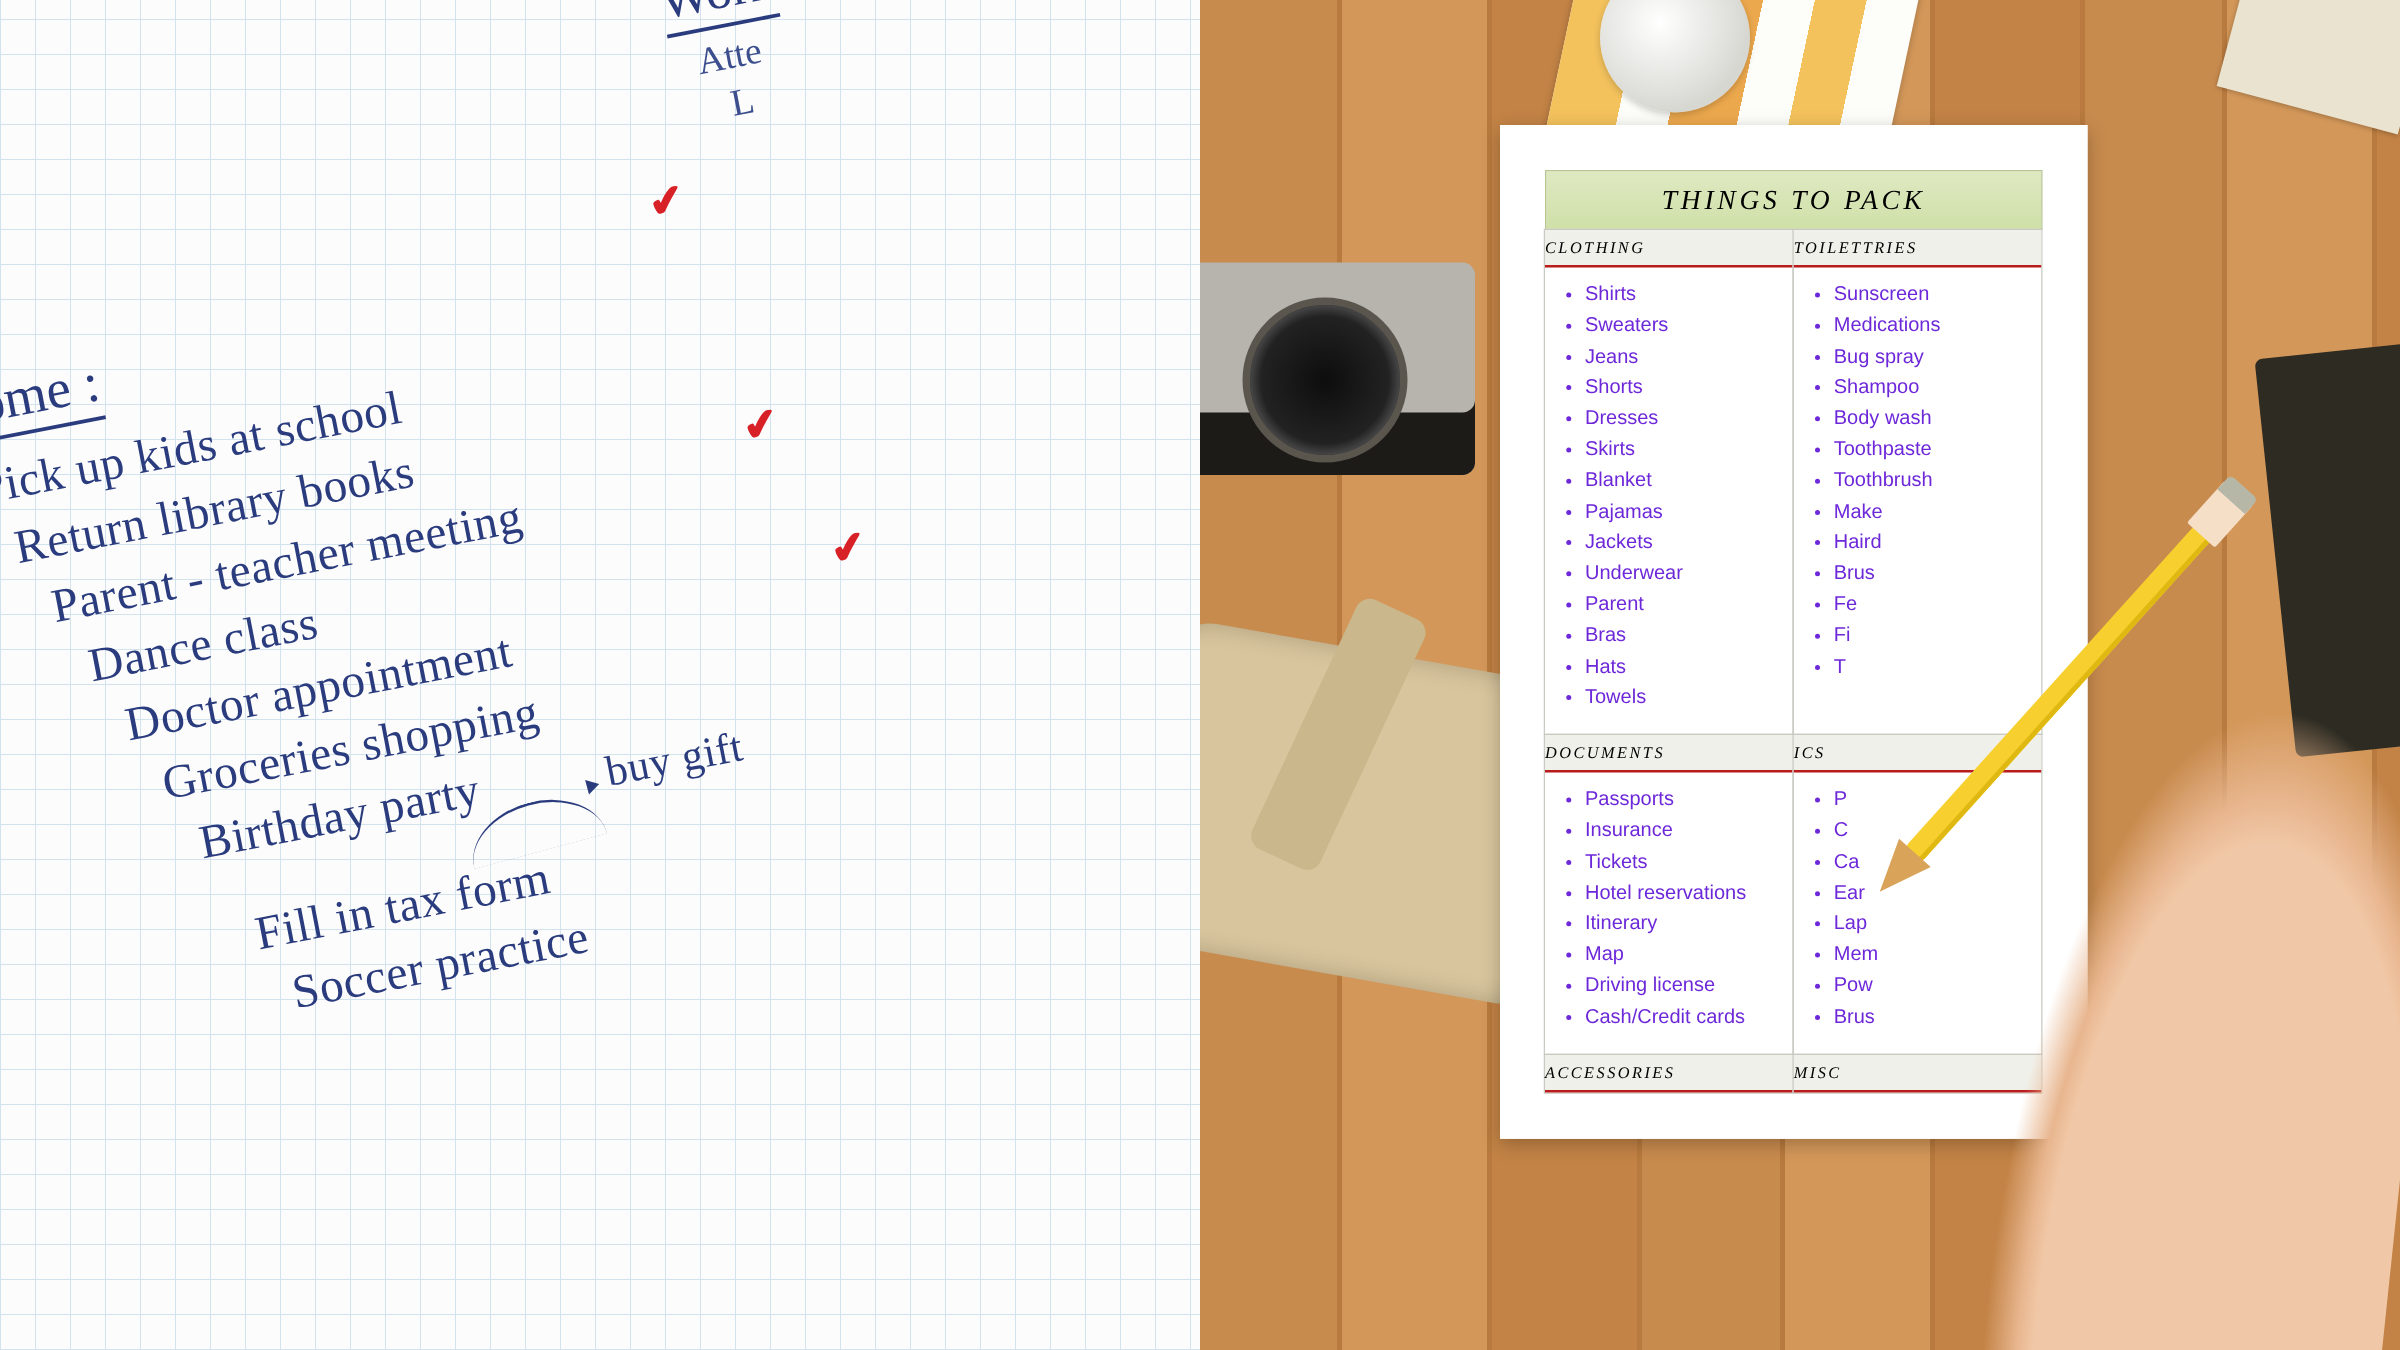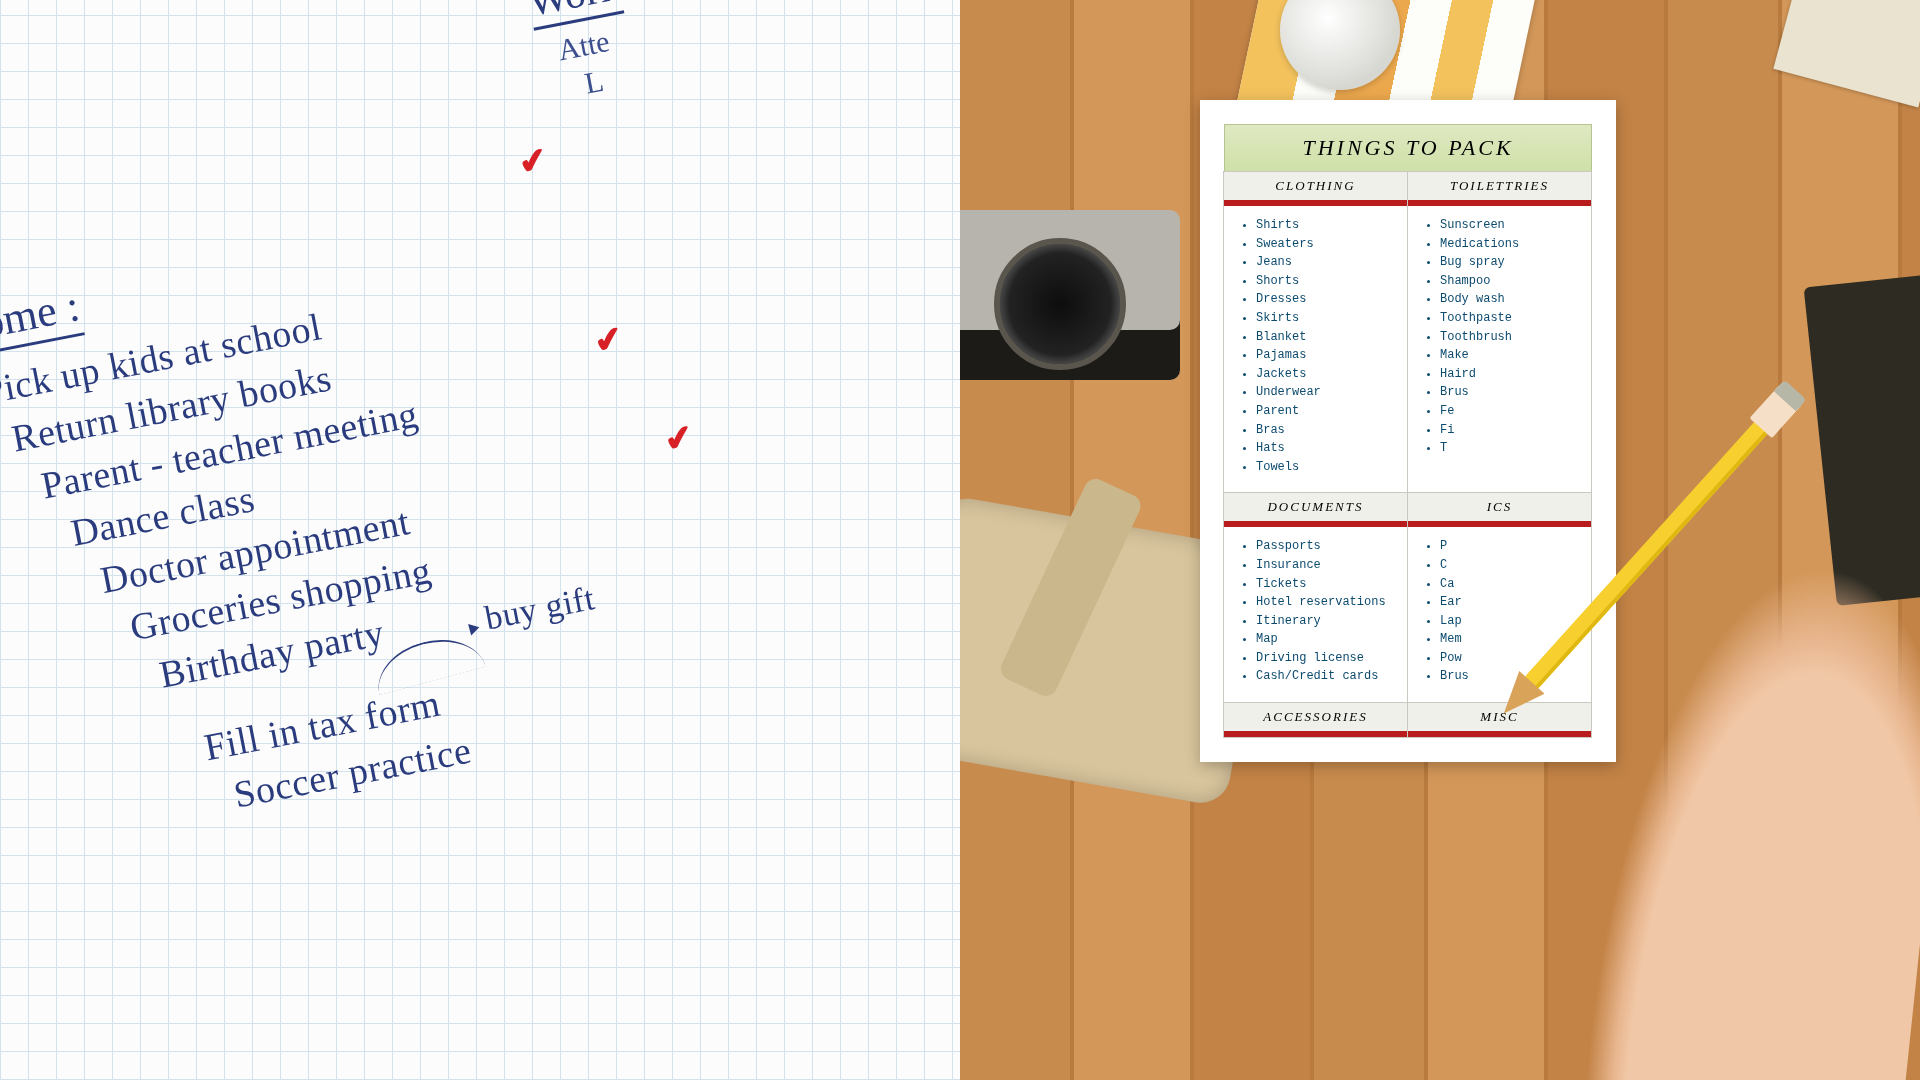--- a/index.html
+++ b/index.html
@@ -95,47 +95,47 @@
     width: 130px; height: 320px; right: -30px; top: 280px;
     background: #2d2b22; transform: rotate(-6deg); border-radius: 6px;
   }
   .open-book {
     width: 150px; height: 110px; right: -15px; top: -20px; background:#e9e3d0;
     transform: rotate(15deg); box-shadow: 0 1px 4px rgba(0,0,0,.25);
   }
 
   .checklist {
     position: absolute; left: 240px; top: 100px;
-    width: 416px; background: #ffffff;
+    width: 470px; background: #ffffff;
     box-shadow: 0 4px 14px rgba(0,0,0,.25);
-    padding: 14px; border: 10px solid #fff;
+    padding: 26px; border: 10px solid #fff;
   }
   .cl-title {
     text-align: center; padding: 10px 0; font-size: 22px; letter-spacing: 3px;
     font-family: Georgia, 'Times New Roman', serif; font-style: italic;
     background: linear-gradient(#dfe9c2, #cfe0a8);
     border: 1px solid #b6c492;
   }
   .cl-grid {
     display: grid; grid-template-columns: 1fr 1fr;
   }
   .cl-section {
     border: 1px solid #c9c9c2;
     margin: -1px 0 0 -1px;
   }
   .cl-head {
-    text-align: center; font-size: 13px; letter-spacing: 2px;
+    font-size: 13px; letter-spacing: 2px;
     font-family: Georgia, serif; font-style: italic;
-    padding: 6px 0; background: #f0f0ea; border-bottom: 6px solid #b91c1c;
+    padding: 6px 0; background: #f0f0ea; border-bottom: 2px solid #b91c1c;
   }
   .cl-body { padding: 10px 10px 16px 14px; }
   .cl-body ul { list-style: disc; padding-left: 18px; }
   .cl-body li {
-    font-size: 12px; color: #0c4a6e; line-height: 1.55;
-    font-family: Liberation Mono, monospace;
+    font-size: 16px; color: #6d28d9; line-height: 1.55;
+    font-family: Liberation Sans, sans-serif;
   }
 
   
   .hand-photo {
     position: absolute; right: -10px; bottom: -40px; width: 320px; height: 560px;
     background: radial-gradient(ellipse at 60% 90%, #f1c8a7 0 55%, #e8b68f 60%, transparent 70%);
     border-radius: 160px 120px 0 0; transform: rotate(6deg);
   }
   .pencil {
     position: absolute; right: 260px; bottom: 350px; width: 18px; height: 360px;

